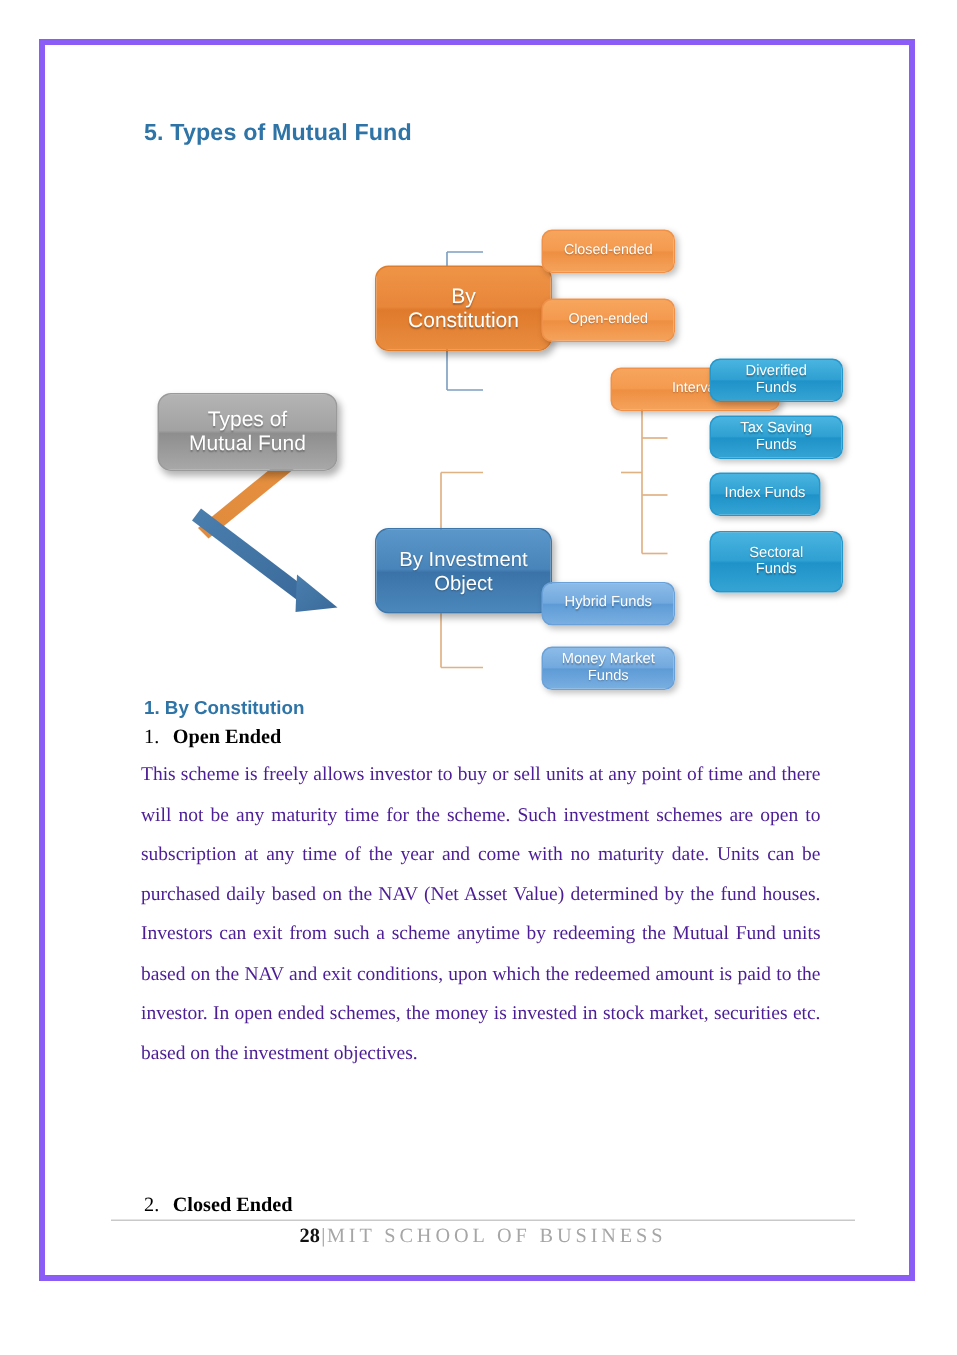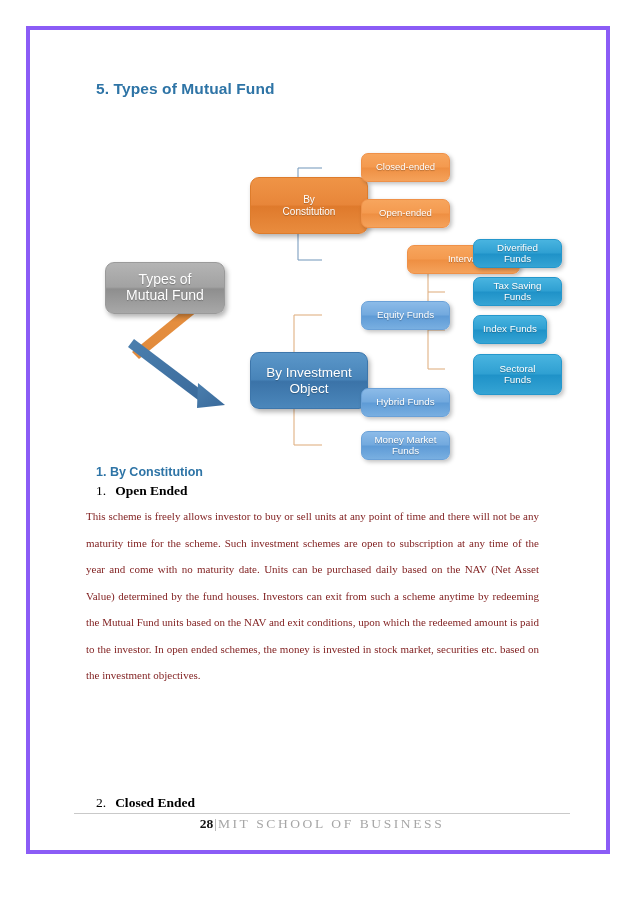--- a/index.html
+++ b/index.html
@@ -68,21 +68,21 @@
     padding: 0 3px;
   }
   
   .n-root {
     font-size: 14px;
     background: linear-gradient(180deg,#b4b4b4 0%,#a2a2a2 48%,#8e8e8e 52%,#a8a8a8 100%);
     border: 1px solid #9a9a9a;
   }
   
   .n-orange-main {
-    font-size: 10px;
+    font-size: 14px;
     background: linear-gradient(180deg,#ef9446 0%,#e8863a 48%,#df7a2c 52%,#e98c3e 100%);
     border: 1px solid #dd7c2c;
     justify-content: center;
   }
   
   .n-orange {
     font-size: 9.5px;
     background: linear-gradient(180deg,#f7a55d 0%,#f49a4f 48%,#ee8f42 52%,#f5a25b 100%);
     border: 1px solid #ef9148;
     border-radius: 7px;
@@ -127,26 +127,26 @@
     font-family: "Liberation Serif", serif;
     font-size: 13.5px;
     color: #000000;
     white-space: nowrap;
   }
   .list-item .num { font-weight: normal; }
   .list-item .txt { font-weight: bold; padding-left: 9px; }
 
   .para {
     position: absolute;
-    left: 56px;
+    left: 64px;
     width: 453px;
     font-family: "Liberation Serif", serif;
-    font-size: 11px;
+    font-size: 13px;
     line-height: 26.5px;
-    color: #7f1d1d;
+    color: #4c1d95;
     text-align: justify;
     text-justify: inter-word;
   }
 
   
   .footer-rule {
     position: absolute;
     left: 44px;
     top: 783px;
     width: 496px;
@@ -240,23 +240,20 @@
       <span>Open-ended</span>
     </div>
     <div class="node n-orange" style="left:291px; top:130px; width:113px; height:29px;margin-left:46px;">
       <span>Interval</span>
     </div>
 
     <div class="node n-blue-main" style="left:180px; top:237px; width:118px; height:57px;">
       <span>By Investment<br>Object</span>
     </div>
 
-    <div class="node n-blue" style="left:291px; top:186px; width:89px; height:29px;">
-      <span>Equity Funds</span>
-    </div>
     <div class="node n-blue" style="left:291px; top:273px; width:89px; height:29px;">
       <span>Hybrid Funds</span>
     </div>
     <div class="node n-blue" style="left:291px; top:316px; width:89px; height:29px;">
       <span>Money Market<br>Funds</span>
     </div>
 
     <div class="node n-cyan" style="left:403px; top:124px; width:89px; height:29px;">
       <span>Diverified<br>Funds</span>
     </div>

